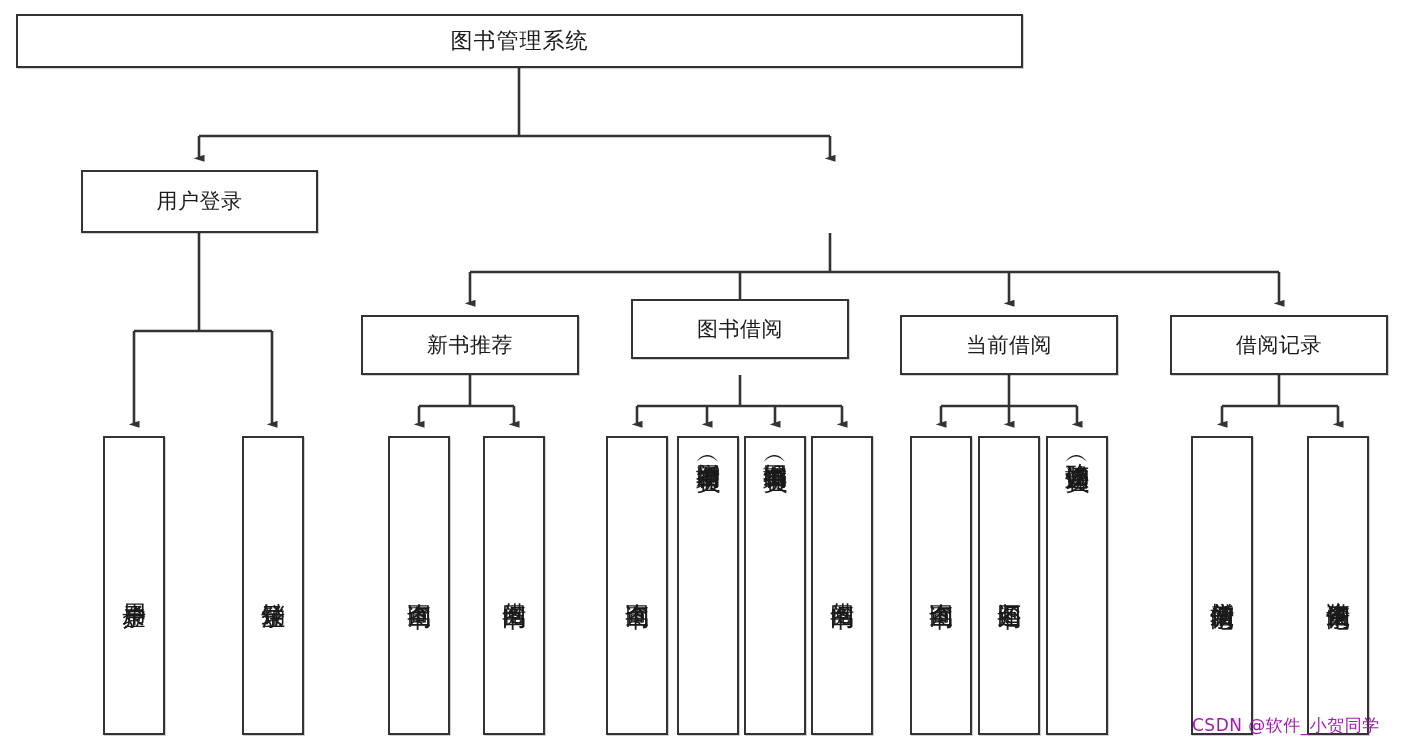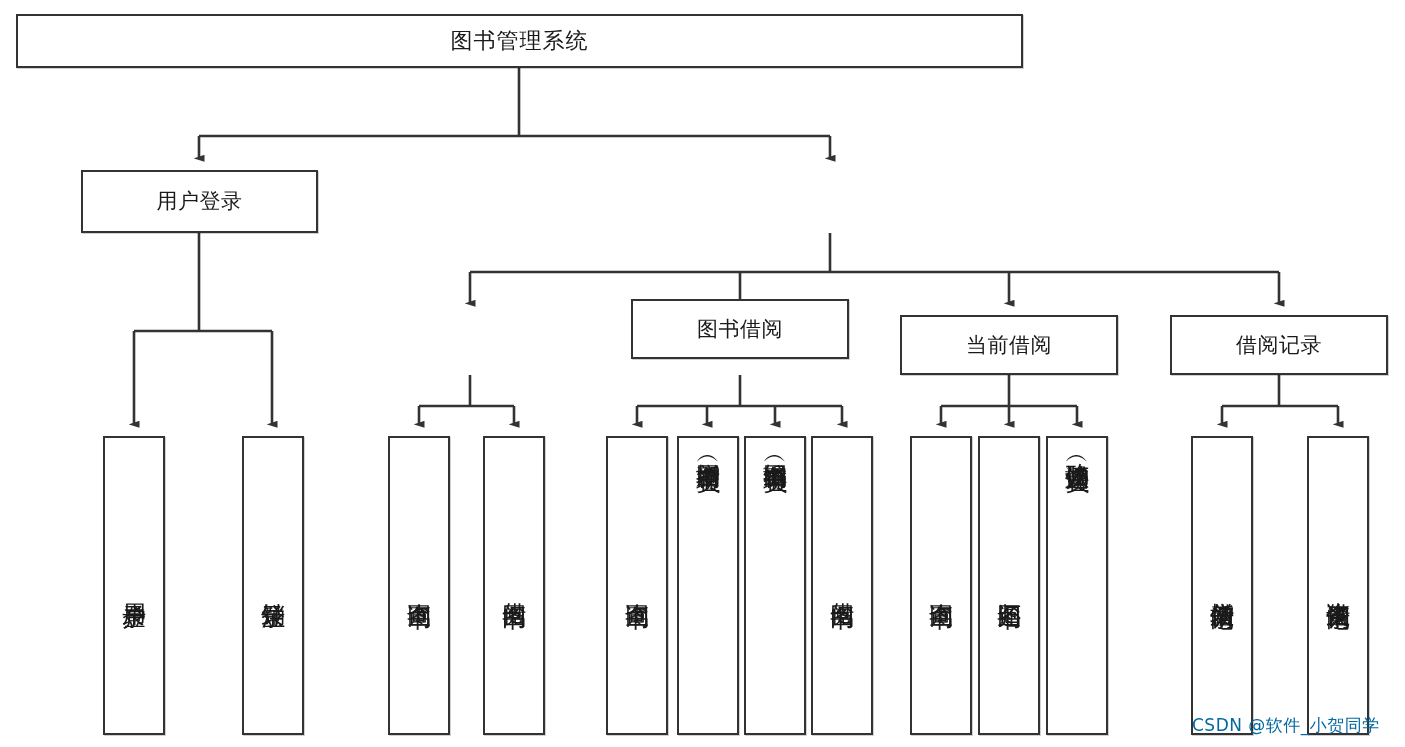--- a/index.html
+++ b/index.html
@@ -68,21 +68,21 @@
     align-items: flex-start;
   }
   .node-v.align-top .node-label {
     margin-top: 6px;
   }
   .node-v.align-mid .node-label {
     margin-top: 0;
   }
   .watermark {
     position: absolute;
-    color: #0369a1;
+    color: #a21caf;
     font-size: 17px;
     letter-spacing: 0.5px;
     white-space: nowrap;
     user-select: none;
   }
 </style>
 </head>
 <body>
 
 <div id="diagram-root">
@@ -150,20 +150,23 @@
   </svg>
 
   <div class="node-box node-root node-h" style="left:16px; top:14px; width:1007px; height:54px;">
     <span class="node-label">图书管理系统</span>
   </div>
 
   <div class="node-box node-h" style="left:81px; top:170px; width:237px; height:63px;">
     <span class="node-label">用户登录</span>
   </div>
 
+  <div class="node-box node-h" style="left:361px; top:315px; width:218px; height:60px;">
+    <span class="node-label">新书推荐</span>
+  </div>
   <div class="node-box node-h" style="left:631px; top:299px; width:218px; height:60px;">
     <span class="node-label">图书借阅</span>
   </div>
   <div class="node-box node-h" style="left:1170px; top:315px; width:218px; height:60px;">
     <span class="node-label">借阅记录</span>
   </div>
   <div class="node-box node-h" style="left:900px; top:315px; width:218px; height:60px;">
     <span class="node-label">当前借阅</span>
   </div>
 

